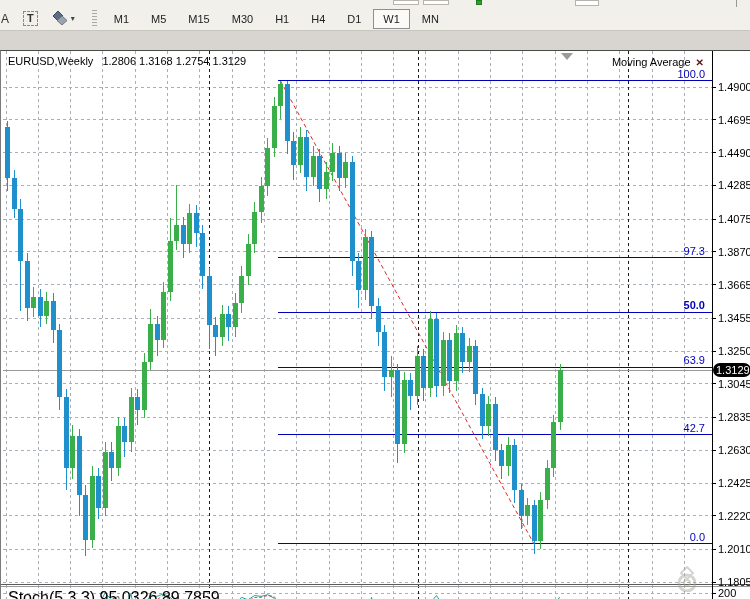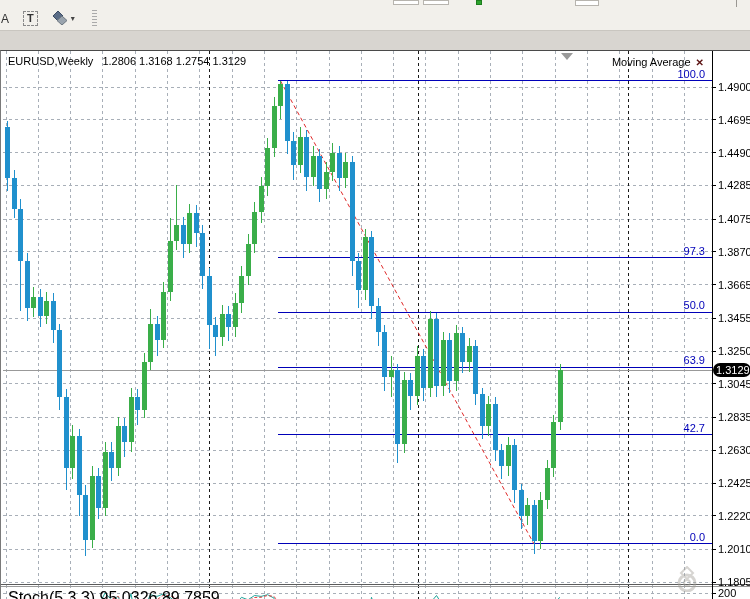--- a/index.html
+++ b/index.html
@@ -63,20 +63,31 @@
   <div class="tool-btn">
     <span>
       <svg width="16" height="14" viewBox="0 0 16 14">
         <polygon points="6,0 11,5 6,10 1,5" fill="#5a6c86" stroke="#3c4c63" stroke-width="1"></polygon>
         <polygon points="10,5 15,9.5 10,14 5,9.5" fill="#9aa4ae" stroke="#6d7780" stroke-width="1"></polygon>
       </svg>
     </span>
     <span class="caret">▾</span>
   </div>
   <div class="handle"></div>
+  <div id="tf-buttons" style="display:flex;">
+      <button class="tf-btn">M1</button>
+      <button class="tf-btn">M5</button>
+      <button class="tf-btn">M15</button>
+      <button class="tf-btn">M30</button>
+      <button class="tf-btn">H1</button>
+      <button class="tf-btn">H4</button>
+      <button class="tf-btn">D1</button>
+      <button class="tf-btn active">W1</button>
+      <button class="tf-btn">MN</button>
+    </div>
 </div>
 
 <div class="chart-window">
   <svg id="chart-svg" width="750" height="566">
       <line x1="5" y1="0" x2="5" y2="566" stroke="#a8afb8" stroke-width="1" shape-rendering="crispEdges" stroke-dasharray="3 3"></line>
       <line x1="37.3" y1="0" x2="37.3" y2="566" stroke="#a8afb8" stroke-width="1" shape-rendering="crispEdges" stroke-dasharray="3 3"></line>
       <line x1="69.6" y1="0" x2="69.6" y2="566" stroke="#a8afb8" stroke-width="1" shape-rendering="crispEdges" stroke-dasharray="3 3"></line>
       <line x1="101.89999999999999" y1="0" x2="101.89999999999999" y2="566" stroke="#a8afb8" stroke-width="1" shape-rendering="crispEdges" stroke-dasharray="3 3"></line>
       <line x1="134.2" y1="0" x2="134.2" y2="566" stroke="#a8afb8" stroke-width="1" shape-rendering="crispEdges" stroke-dasharray="3 3"></line>
       <line x1="166.5" y1="0" x2="166.5" y2="566" stroke="#a8afb8" stroke-width="1" shape-rendering="crispEdges" stroke-dasharray="3 3"></line>
@@ -357,17 +368,17 @@
     <span class="axis-label" style="top: 360.4px;">1.2835</span>
     <span class="axis-label" style="top: 393.2px;">1.2630</span>
     <span class="axis-label" style="top: 426px;">1.2425</span>
     <span class="axis-label" style="top: 458.8px;">1.2220</span>
     <span class="axis-label" style="top: 492.4px;">1.2010</span>
     <span class="axis-label" style="top: 525.2px;">1.1805</span>
     <span class="axis-label" style="top: 536px;">200</span>
     <span class="axis-label" style="top: 553px; margin-left: 27px;">80</span>
     <span class="fib-label" style="right: 45px; top: 16.92px;">100.0</span>
     <span class="fib-label" style="right: 45px; top: 193.72px;">97.3</span>
-    <span class="fib-label" style="right: 45px; top: 248.44px;">50.0</span>
+    <span class="fib-label" style="right: 45px; top: 248.44px; font-weight: bold;">50.0</span>
     <span class="fib-label" style="right: 45px; top: 303px;">63.9</span>
     <span class="fib-label" style="right: 45px; top: 370.68px;">42.7</span>
     <span class="fib-label" style="right: 45px; top: 479.96px;">0.0</span>
   </div>
 
 </body></html>

